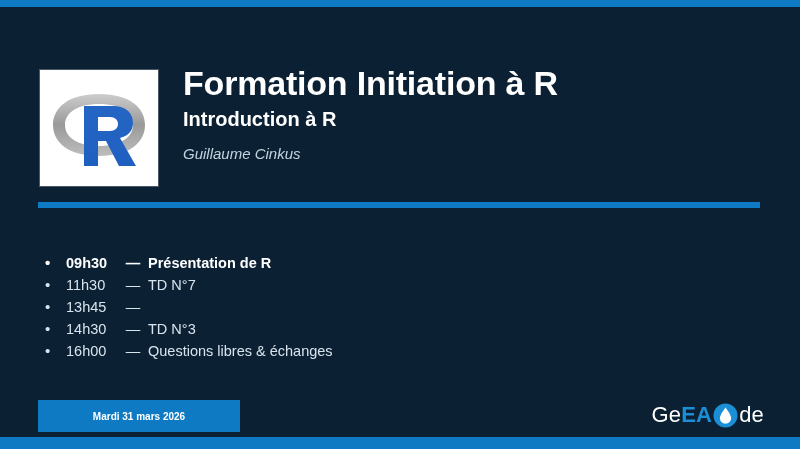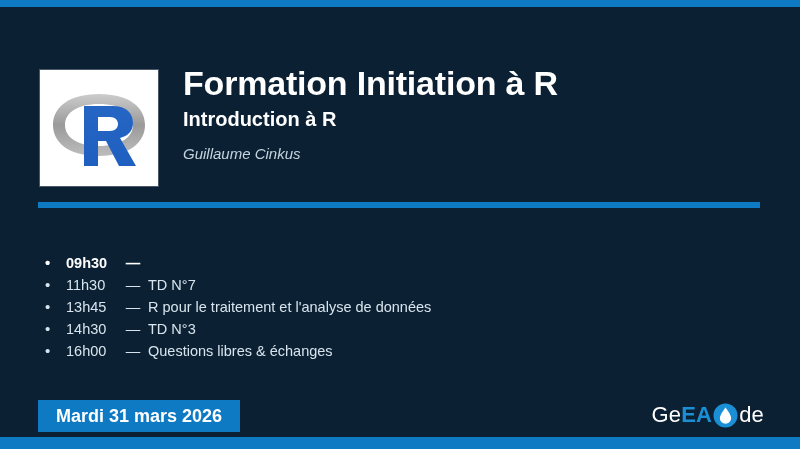--- a/index.html
+++ b/index.html
@@ -135,21 +135,21 @@
 
   
   .date-badge {
     position: absolute;
     left: 38px;
     top: 400px;
     width: 202px;
     height: 32px;
     background: #0e7ac4;
     color: #ffffff;
-    font-size: 18px;
+    font-size: 10px;
     font-weight: bold;
     display: flex;
     align-items: center;
     justify-content: center;
     box-sizing: border-box;
   }
 
   
   .brand-logo {
     position: absolute;
@@ -212,32 +212,32 @@
 
   </div>
 
   <div class="divider"></div>
 
   <ul class="agenda" id="agenda-list">
       <li class="agenda-item current">
         <span class="bullet">•</span>
         <span class="time">09h30</span>
         <span class="dash">—</span>
+        <span class="label">Présentation de R</span>
       </li>
       <li class="agenda-item">
         <span class="bullet">•</span>
         <span class="time">11h30</span>
         <span class="dash">—</span>
         <span class="label">TD N°7</span>
       </li>
       <li class="agenda-item">
         <span class="bullet">•</span>
         <span class="time">13h45</span>
         <span class="dash">—</span>
-        <span class="label">R pour le traitement et l'analyse de données</span>
       </li>
       <li class="agenda-item">
         <span class="bullet">•</span>
         <span class="time">14h30</span>
         <span class="dash">—</span>
         <span class="label">TD N°3</span>
       </li>
       <li class="agenda-item">
         <span class="bullet">•</span>
         <span class="time">16h00</span>

